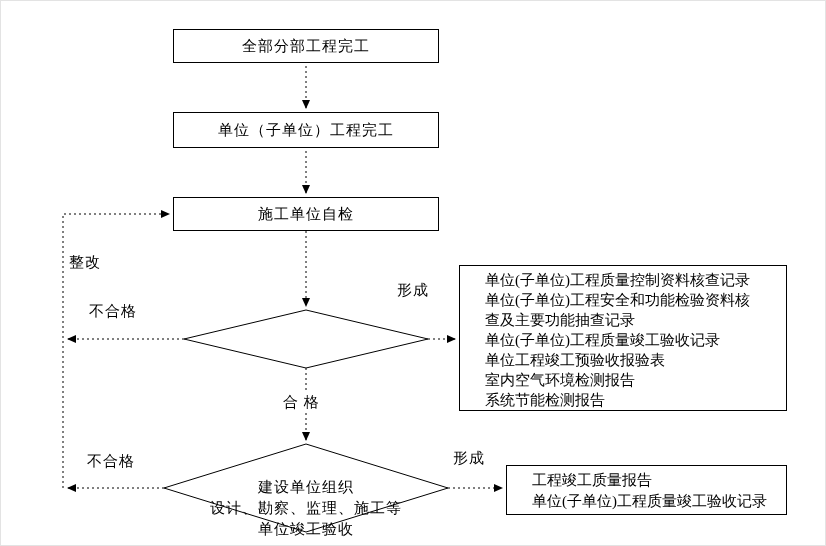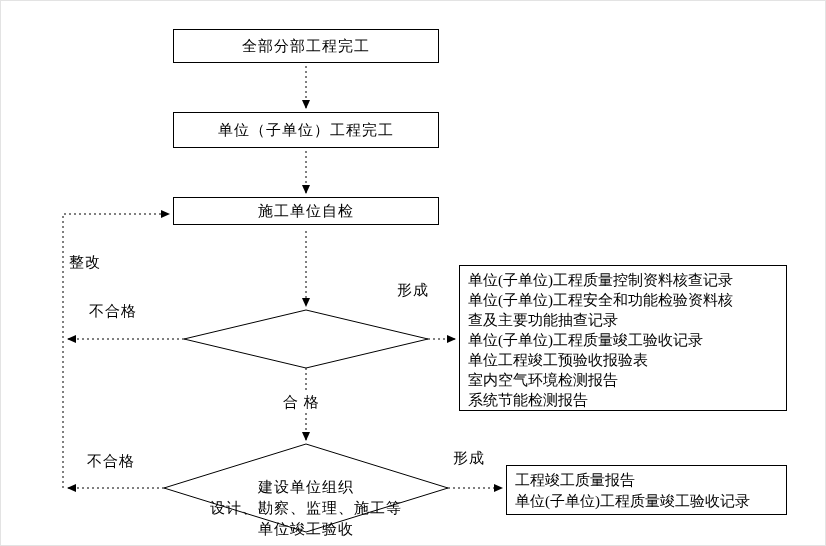--- a/index.html
+++ b/index.html
@@ -10,21 +10,21 @@
   }
   .layer{position:absolute;left:0;top:0;}
   .rect{
     position:absolute;border:1px solid #000;background:#fff;
     display:flex;align-items:center;justify-content:center;
     font-size:15px;letter-spacing:1px;box-sizing:border-box;
   }
   .docbox{
     position:absolute;border:1px solid #000;background:#fff;
     box-sizing:border-box;font-size:15px;line-height:20px;
-    padding:4px 8px;
+    padding:4px 25px;
   }
   .docline{white-space:nowrap;}
   .dtext{
     position:absolute;text-align:center;font-size:15px;letter-spacing:1px;
     line-height:21px;
   }
   .lbl{
     position:absolute;font-size:15px;letter-spacing:1px;background:#fff;
     white-space:nowrap;
   }
@@ -54,21 +54,21 @@
     <g stroke="#000" stroke-width="1" fill="#fff">
       <polygon points="305,309 427,338 305,367 183,338"></polygon>
       <polygon points="305,443 447,487 305,531 163,487"></polygon>
     </g>
   </svg>
 
   <div class="rect" style="left:172px;top:16px;width:266px;height:34px;margin-top:12px;">全部分部工程完工</div>
 
   <div class="rect" style="left:172px;top:111px;width:266px;height:36px;">单位（子单位）工程完工</div>
 
-  <div class="rect" style="left:172px;top:196px;width:266px;height:28px;">施工单位自检</div>
+  <div class="rect" style="left:172px;top:196px;width:266px;height:34px;">施工单位自检</div>
 
 
   <div class="dtext" style="left:165px;top:477px;width:280px;font-family:Liberation Mono, monospace;">
     <div>建设单位组织</div>
     <div>设计、勘察、监理、施工等</div>
     <div>单位竣工验收</div>
   </div>
 
   <div class="docbox" style="left:458px;top:264px;width:328px;height:146px;">
     <div class="docline">单位(子单位)工程质量控制资料核查记录</div>

